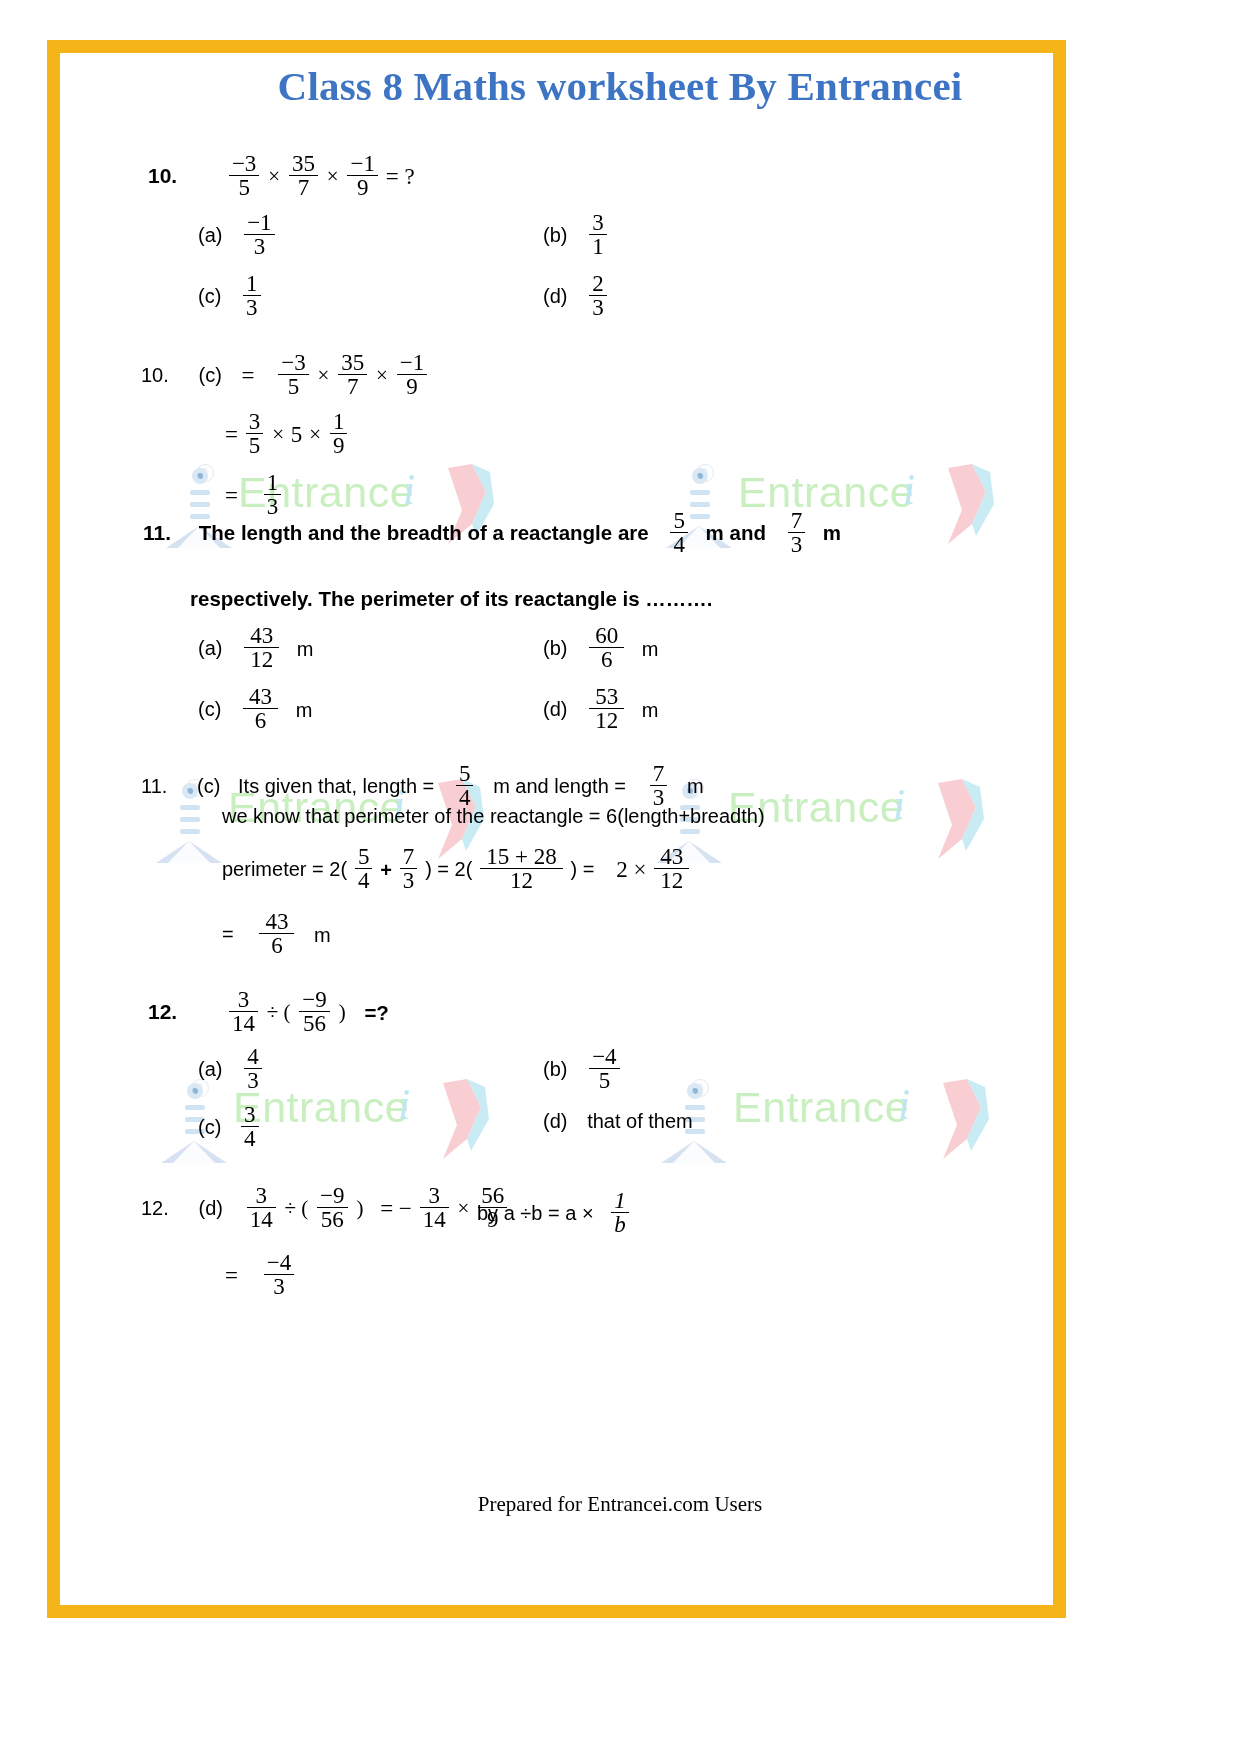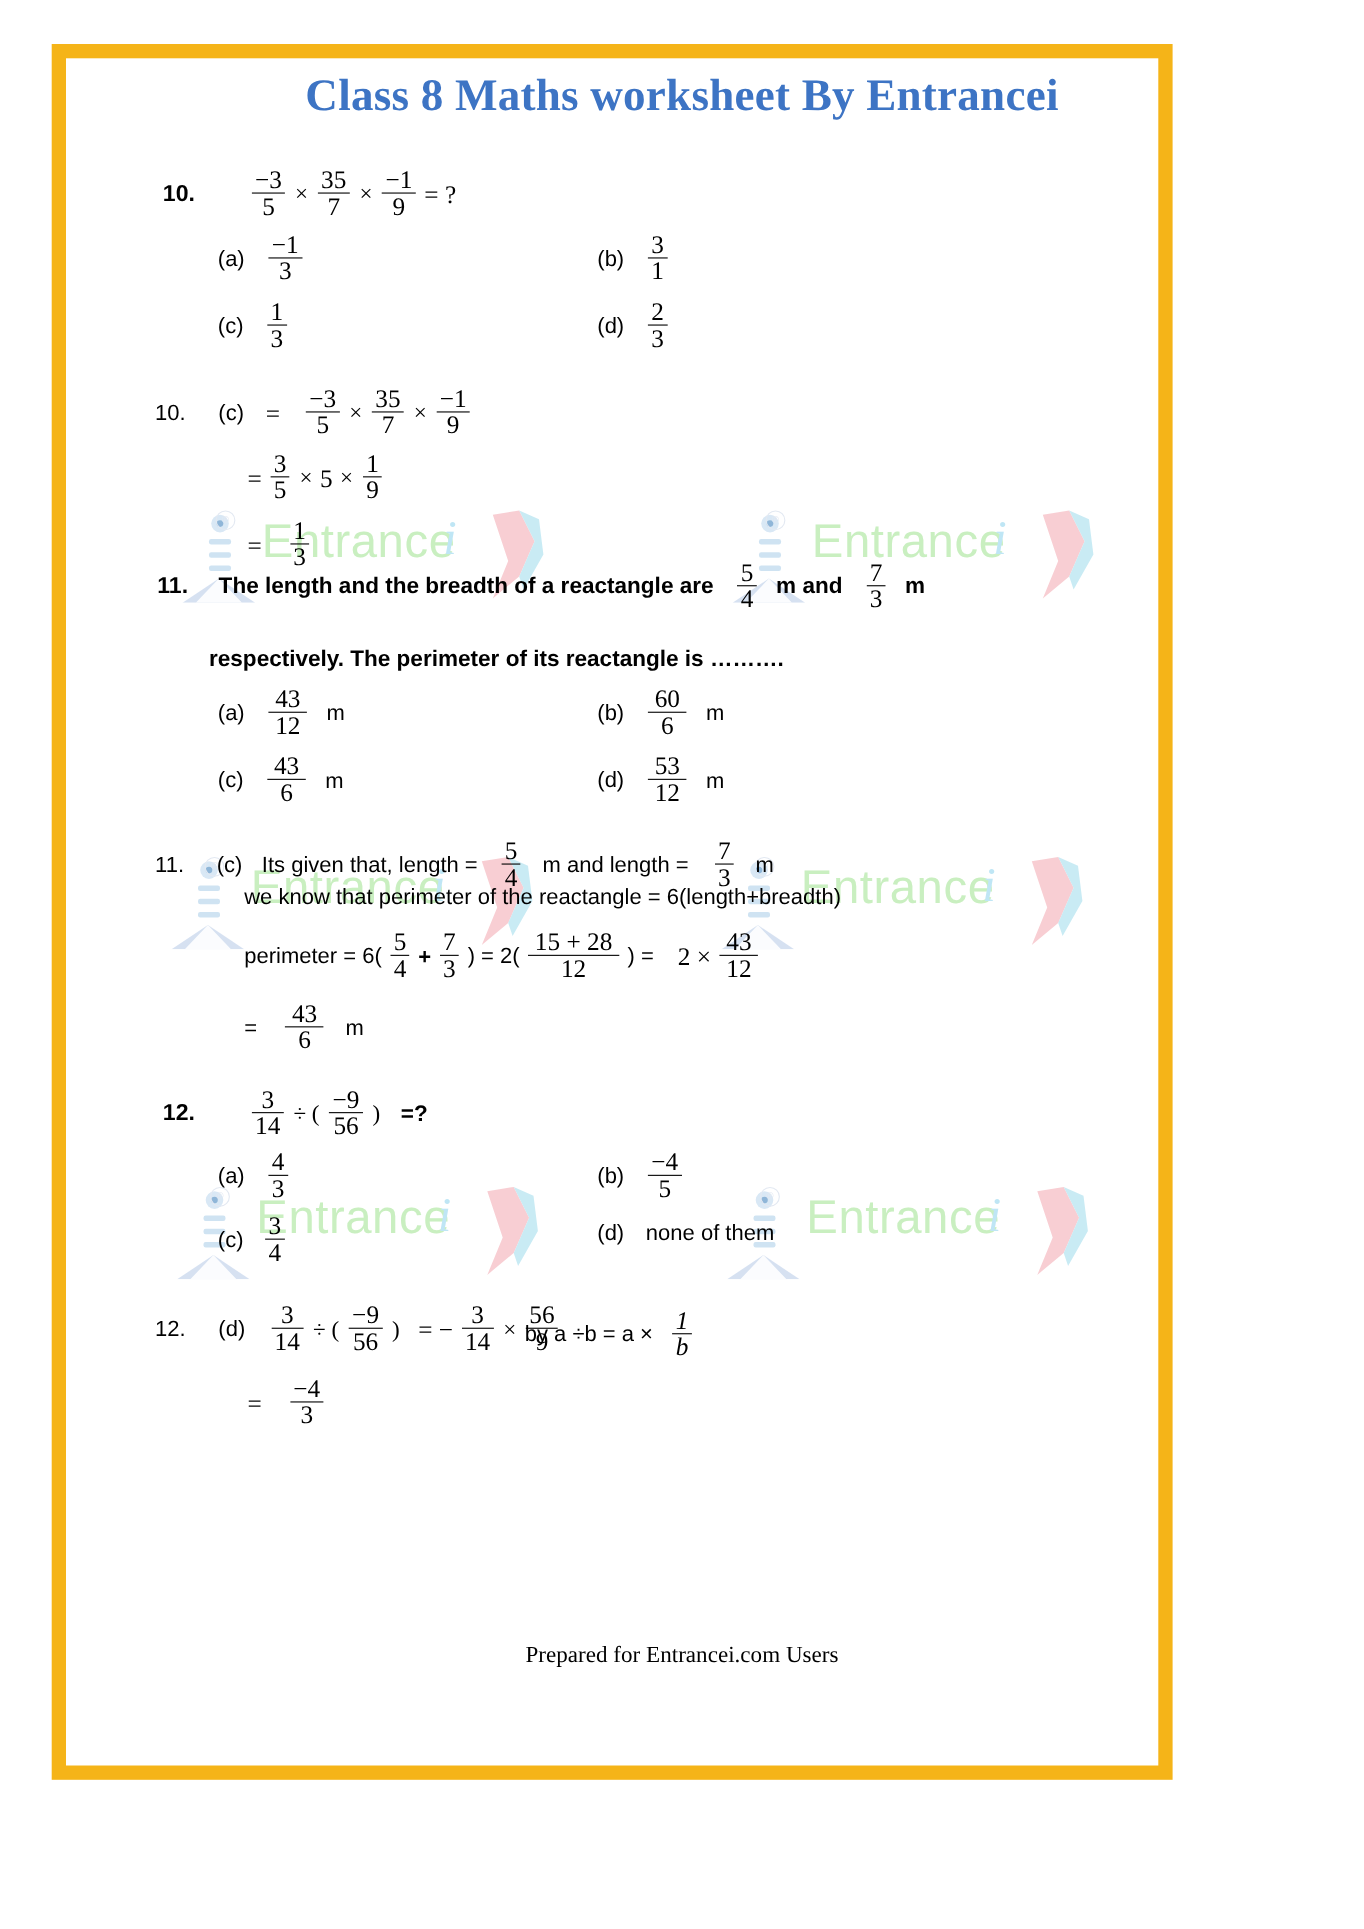--- a/index.html
+++ b/index.html
@@ -454,21 +454,21 @@
       <span class="frac"><span class="num">7</span><span class="den">3</span></span>
       <span style="display:inline-block; width:6px;"></span>
       <span class="stext">m</span>
     </div>
 
     <div class="row" style="left:222px; top:805px;">
       <span class="stext">we know that perimeter of the reactangle = 6(length+breadth)</span>
     </div>
 
     <div class="row" style="left:222px; top:846px;">
-      <span class="stext">perimeter = 6(</span>
+      <span class="stext">perimeter = 2(</span>
       <span class="frac"><span class="num">5</span><span class="den">4</span></span>
       <span class="stext mid" style="font-weight:bold;">+</span>
       <span class="frac"><span class="num">7</span><span class="den">3</span></span>
       <span class="stext">) = 2(</span>
       <span class="frac wide"><span class="num">15 + 28</span><span class="den">12</span></span>
       <span class="stext">) =</span>
       <span style="display:inline-block; width:10px;"></span>
       <span class="m mid">2 ×</span>
       <span class="frac wide"><span class="num">43</span><span class="den">12</span></span>
     </div>
@@ -503,21 +503,21 @@
       <span class="frac"><span class="num">−4</span><span class="den">5</span></span>
     </div>
     <div class="row" style="left:198px; top:1104px;">
       <span class="opt-label">(c)</span>
       <span style="display:inline-block; width:6px;"></span>
       <span class="frac"><span class="num">3</span><span class="den">4</span></span>
     </div>
     <div class="row" style="left:543px; top:1110px;">
       <span class="opt-label">(d)</span>
       <span style="display:inline-block; width:8px;"></span>
-      <span class="opt-label">none of them</span>
+      <span class="opt-label">that of them</span>
     </div>
 
     <div class="row" style="left:141px; top:1185px;">
       <span class="qnum-plain">12.</span>
       <span style="display:inline-block; width:18px;"></span>
       <span class="stext">(d)</span>
       <span style="display:inline-block; width:10px;"></span>
       <span class="frac"><span class="num">3</span><span class="den">14</span></span>
       <span class="op">÷ (</span>
       <span class="frac"><span class="num">−9</span><span class="den">56</span></span>

